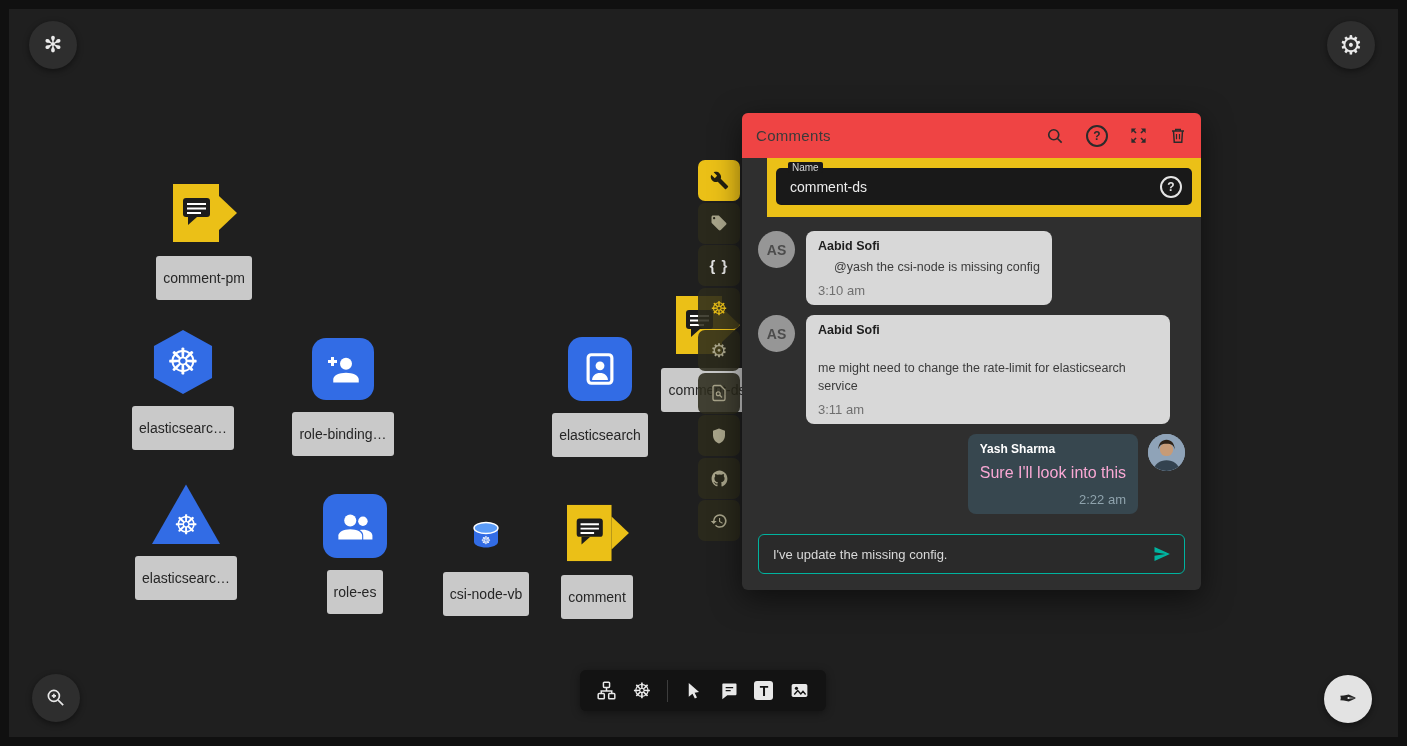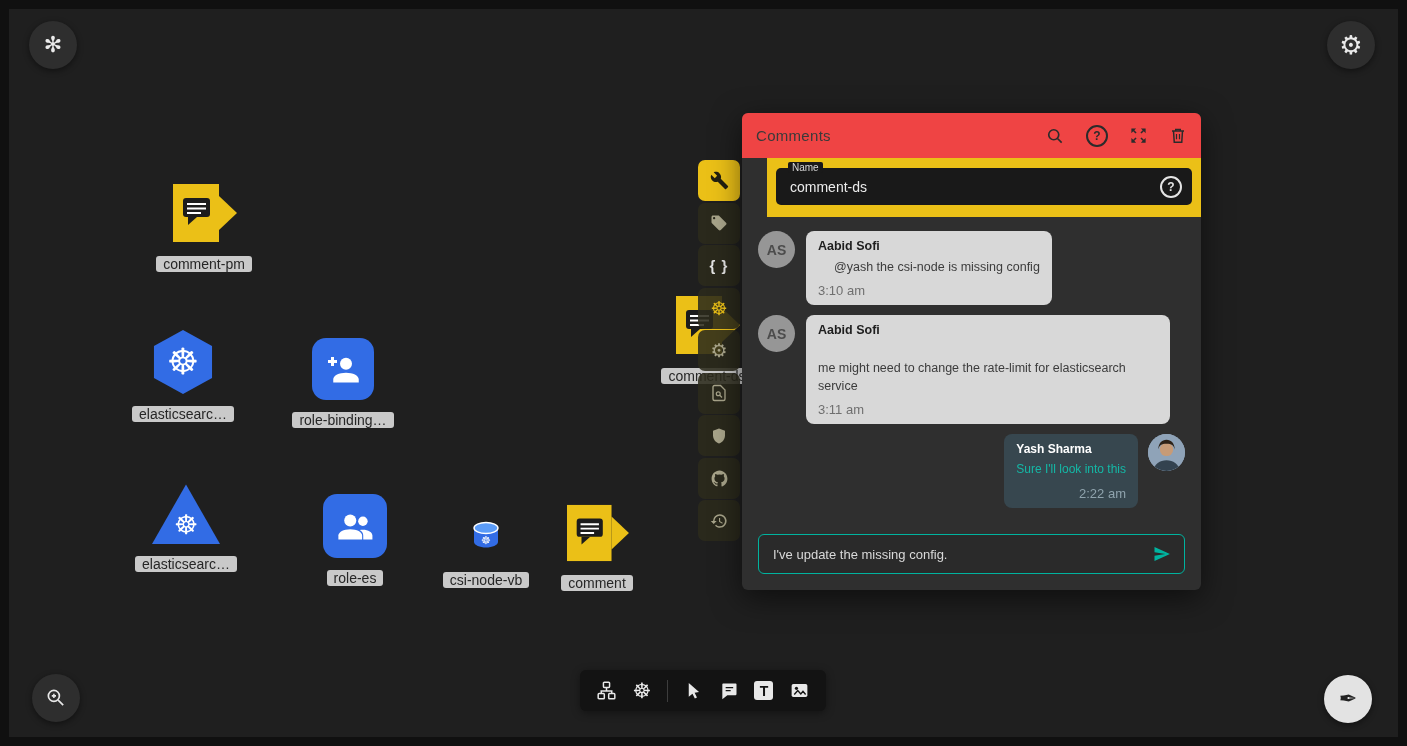--- a/index.html
+++ b/index.html
@@ -8,21 +8,21 @@
 
   
   .circle-btn{position:absolute;width:48px;height:48px;border-radius:50%;background:#2e2e2e;
     display:flex;align-items:center;justify-content:center;z-index:30;box-shadow:0 2px 6px rgba(0,0,0,.45);cursor:pointer;}
   .circle-btn.light{background:#e3e3e3;}
   .glyph{color:#eaeaea;font-size:22px;line-height:1;}
   .glyph.dark{color:#222;}
 
   
   .node{position:absolute;width:130px;display:flex;flex-direction:column;align-items:center;z-index:1;}
-  .node-label{margin-top:12px;background:#c9c9c9;color:#262626;font-size:14px;padding:0 7px;border-radius:3px;white-space:nowrap;}
+  .node-label{margin-top:12px;background:#c9c9c9;color:#262626;font-size:14px;padding:14px 7px;border-radius:3px;white-space:nowrap;}
   .blue-square{background:#326CE5;border-radius:14px;display:flex;align-items:center;justify-content:center;}
   .hex{background:#326CE5;clip-path:polygon(50% 0%,94% 25%,94% 75%,50% 100%,6% 75%,6% 25%);
     display:flex;align-items:center;justify-content:center;}
   .tri{background:#326CE5;clip-path:polygon(50% 4%,100% 100%,0% 100%);
     display:flex;align-items:flex-end;justify-content:center;}
   .k8s-glyph{color:#fff;line-height:1;}
 
   
   .vtb{position:absolute;left:698px;top:160px;width:42px;z-index:5;}
   .vtb-btn{width:42px;height:41px;margin-bottom:1.5px;border-radius:7px;background:rgba(44,43,28,.88);
@@ -56,21 +56,21 @@
   .avatar.photo{overflow:hidden;background:#8fa3b8;margin-left:10px;}
   .bubble{margin-left:11px;background:#d8d8d8;border-radius:8px;padding:8px 12px 7px;}
   .bubble .author{font-size:12.5px;font-weight:bold;color:#1e1e1e;}
   .bubble .text{font-size:12.5px;color:#3c3c3c;margin-top:5px;line-height:1.45;}
   .bubble .time{font-size:13px;color:#6f6f6f;margin-top:7px;}
   .mrow:nth-of-type(1) .bubble .text{white-space:nowrap;margin-left:16px;}
   .mrow:nth-of-type(2) .bubble{width:340px;}
   .mrow:nth-of-type(2) .bubble .text{margin-top:22px;}
   .bubble.dark{margin-left:0;background:#37474f;}
   .bubble.dark .author{color:#ffffff;font-size:12px;}
-  .bubble.dark .text{color:#14b8a6;font-size:12px;white-space:nowrap;}
+  .bubble.dark .text{color:#f9a8d4;font-size:16px;white-space:nowrap;}
   .bubble.dark .time{color:#8fa3ad;text-align:right;}
 
   .chatrow{padding:10px 16px 16px;flex:none;}
   .chat-box{border:1.6px solid #00B39F;border-radius:6px;height:40px;display:flex;align-items:center;padding:0 12px;box-sizing:border-box;background:#2a2a2a;}
   .chat-box input{flex:1;background:transparent;border:none;outline:none;color:#d9d9d9;font-size:13px;
     font-family:"Liberation Sans",sans-serif;}
   .send-btn{flex:none;cursor:pointer;display:flex;align-items:center;}
 
   
   .btb{position:absolute;left:580px;top:670px;width:246px;height:41px;background:#131313;border-radius:6px;
@@ -129,20 +129,30 @@
     <div class="blue-square" style="width:62px;height:62px;">
       <svg width="36" height="36" viewBox="0 0 24 24" fill="#fff">
         <circle cx="14" cy="8.5" r="4"></circle>
         <path d="M14 14.5c-4.6 0-8.5 1.9-8.5 4.3V21h17v-2.2c0-2.4-3.9-4.3-8.5-4.3z"></path>
         <path d="M6 4H4v2H2v2h2v2h2V8h2V6H6z"></path>
       </svg>
     </div>
     <div class="node-label">role-binding…</div>
   </div>
 
+  <div class="node" style="left:535px;top:337px;">
+    <div class="blue-square" style="width:64px;height:64px;">
+      <svg width="38" height="38" viewBox="0 0 24 24">
+        <rect x="4.5" y="3" width="15" height="18" rx="2" fill="none" stroke="#fff" stroke-width="2"></rect>
+        <circle cx="12" cy="10" r="2.8" fill="#fff"></circle>
+        <path d="M7 19c0-2.8 2.2-4.5 5-4.5s5 1.7 5 4.5z" fill="#fff"></path>
+      </svg>
+    </div>
+    <div class="node-label">elasticsearch</div>
+  </div>
 
   <div class="node" style="left:121px;top:482px;">
     <div class="tri" style="width:68px;height:62px;">
       <span class="k8s-glyph" style="font-size:27px;margin-bottom:5px;">☸</span>
     </div>
     <div class="node-label">elasticsearc…</div>
   </div>
 
   <div class="node" style="left:290px;top:494px;">
     <div class="blue-square" style="width:64px;height:64px;">

